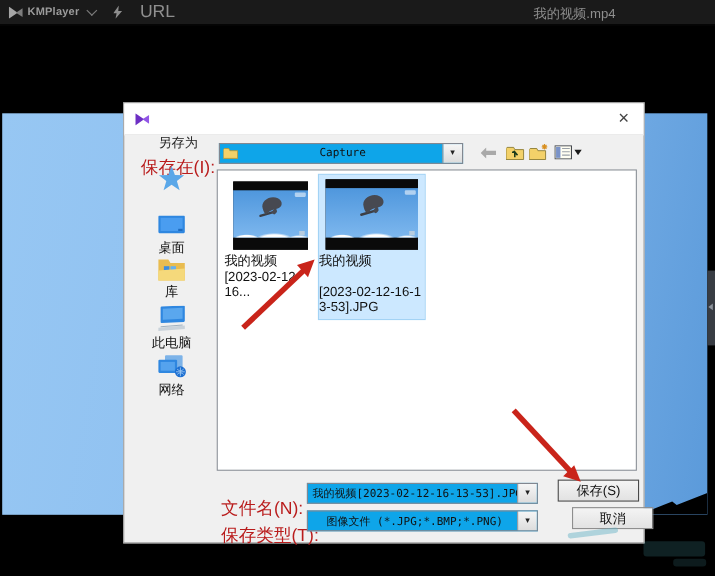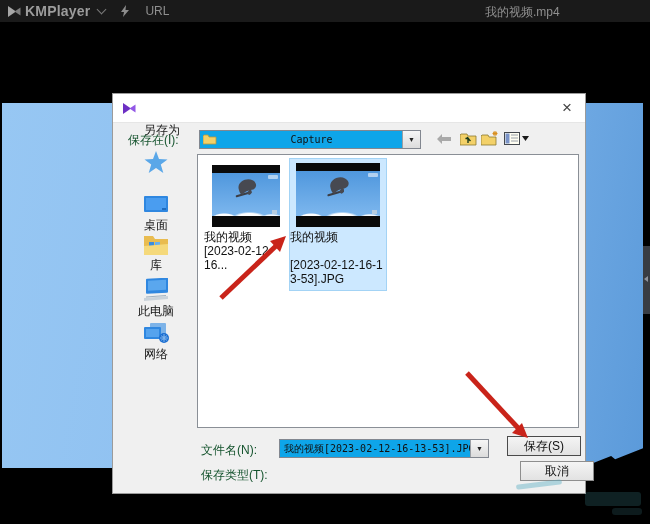--- a/index.html
+++ b/index.html
@@ -3,25 +3,25 @@
 <meta charset="utf-8">
 <style>
   html,body{margin:0;padding:0;background:#222;}
   .stage{position:relative;width:650px;height:524px;background:#000;overflow:hidden;
          font-family:"Liberation Sans",sans-serif;-webkit-font-smoothing:antialiased;}
 
   
   .topbar{position:absolute;left:0;top:0;width:650px;height:22px;background:#1a1a1a;
           border-bottom:1px solid #000;display:flex;align-items:center;}
   .logo-wrap{display:flex;align-items:center;gap:4px;margin-left:8px;}
-  .logo-text{color:#9c9c9c;font-size:14px;font-weight:bold;letter-spacing:.2px;}
+  .logo-text{color:#9c9c9c;font-size:10px;font-weight:bold;letter-spacing:.2px;}
   .chev{width:6px;height:6px;border-right:1px solid #7a7a7a;border-bottom:1px solid #7a7a7a;
         transform:rotate(45deg);margin-left:4px;margin-top:-3px;}
   .bolt{margin-left:16px;}
-  .url-label{color:#8f8f8f;font-size:12px;margin-left:16px;}
+  .url-label{color:#8f8f8f;font-size:16px;margin-left:16px;}
   .win-title{position:absolute;left:485px;top:4px;color:#8f8f8f;font-size:12px;}
 
   
   .video-frame{position:absolute;left:2px;top:103px;width:641px;height:365px;
                background:linear-gradient(100deg,#97c7f3 0%,#8abdef 55%,#5b9ada 100%);}
   .video-wedge{position:absolute;right:0;bottom:0;width:58px;height:22px;background:#000;
                clip-path:polygon(0 92%,45% 45%,52% 60%,100% 10%,100% 100%,0 100%);}
   .panel-grip{position:absolute;left:643px;top:246px;width:7px;height:68px;background:#383c43;}
   .grip-arrow{position:absolute;left:1px;top:30px;width:0;height:0;
               border-top:3px solid transparent;border-bottom:3px solid transparent;
@@ -30,21 +30,21 @@
   
   .dialog{position:absolute;left:112px;top:93px;width:474px;height:401px;background:#f0f0f0;
           border:1px solid #9b9b9b;box-sizing:border-box;font-size:12px;color:#111;}
   .dlg-titlebar{position:absolute;left:0;top:0;right:0;height:28px;background:#fff;
                 border-bottom:1px solid #e6e6e6;display:flex;align-items:center;}
   .dlg-title{margin-left:8px;font-size:12px;color:#222;margin-top:44px;}
   .dlg-close{position:absolute;right:6px;top:2px;width:24px;height:24px;display:flex;
              align-items:center;justify-content:center;font-size:17px;color:#444;cursor:default;}
 
   
-  .lbl{position:absolute;font-size:12px;color:#14532d;white-space:nowrap;}
+  .lbl{position:absolute;font-size:16px;color:#b91c1c;white-space:nowrap;margin-top:10px;}
   .combo{position:absolute;background:#0ea5e9;border:1px solid #828790;box-sizing:border-box;
          display:flex;align-items:center;height:19px;text-align:center;}
   .combo-text{flex:1;font-family:"DejaVu Sans Mono",monospace;font-size:10px;color:#111;
               padding-left:4px;white-space:nowrap;overflow:hidden;}
   .combo-btn{width:17px;align-self:stretch;border-left:1px solid #9a9ea4;
              background:linear-gradient(#f6f6f6,#dcdcdc);display:flex;align-items:center;
              justify-content:center;font-size:7px;color:#222;}
   .tool-ic{position:absolute;top:36px;width:18px;height:17px;display:flex;align-items:center;justify-content:center;}
 
   
@@ -253,20 +253,24 @@
       </div>
     </div>
 
     <span class="lbl" style="left:88px;top:348px">文件名(N):</span>
     <div class="combo" style="left:166px;top:345px;width:210px">
       <span class="combo-text">我的视频[2023-02-12-16-13-53].JPG</span>
       <span class="combo-btn">▼</span>
     </div>
 
     <span class="lbl" style="left:88px;top:373px">保存类型(T):</span>
+    <div class="combo" style="left:166px;top:370px;width:210px">
+      <span class="combo-text">图像文件 (*.JPG;*.BMP;*.PNG)</span>
+      <span class="combo-btn">▼</span>
+    </div>
 
     <button class="btn default" style="left:394px;top:342px">保存(S)</button>
     <button class="btn" style="left:407px;top:367px">取消</button>
   </div>
 
   <svg class="arrows">
     <g>
       <line x1="221" y1="298" x2="277" y2="245" stroke="#c9241a" stroke-width="5"></line>
       <polygon points="286,236 270,241 280,252" fill="#c9241a"></polygon>
     </g>

